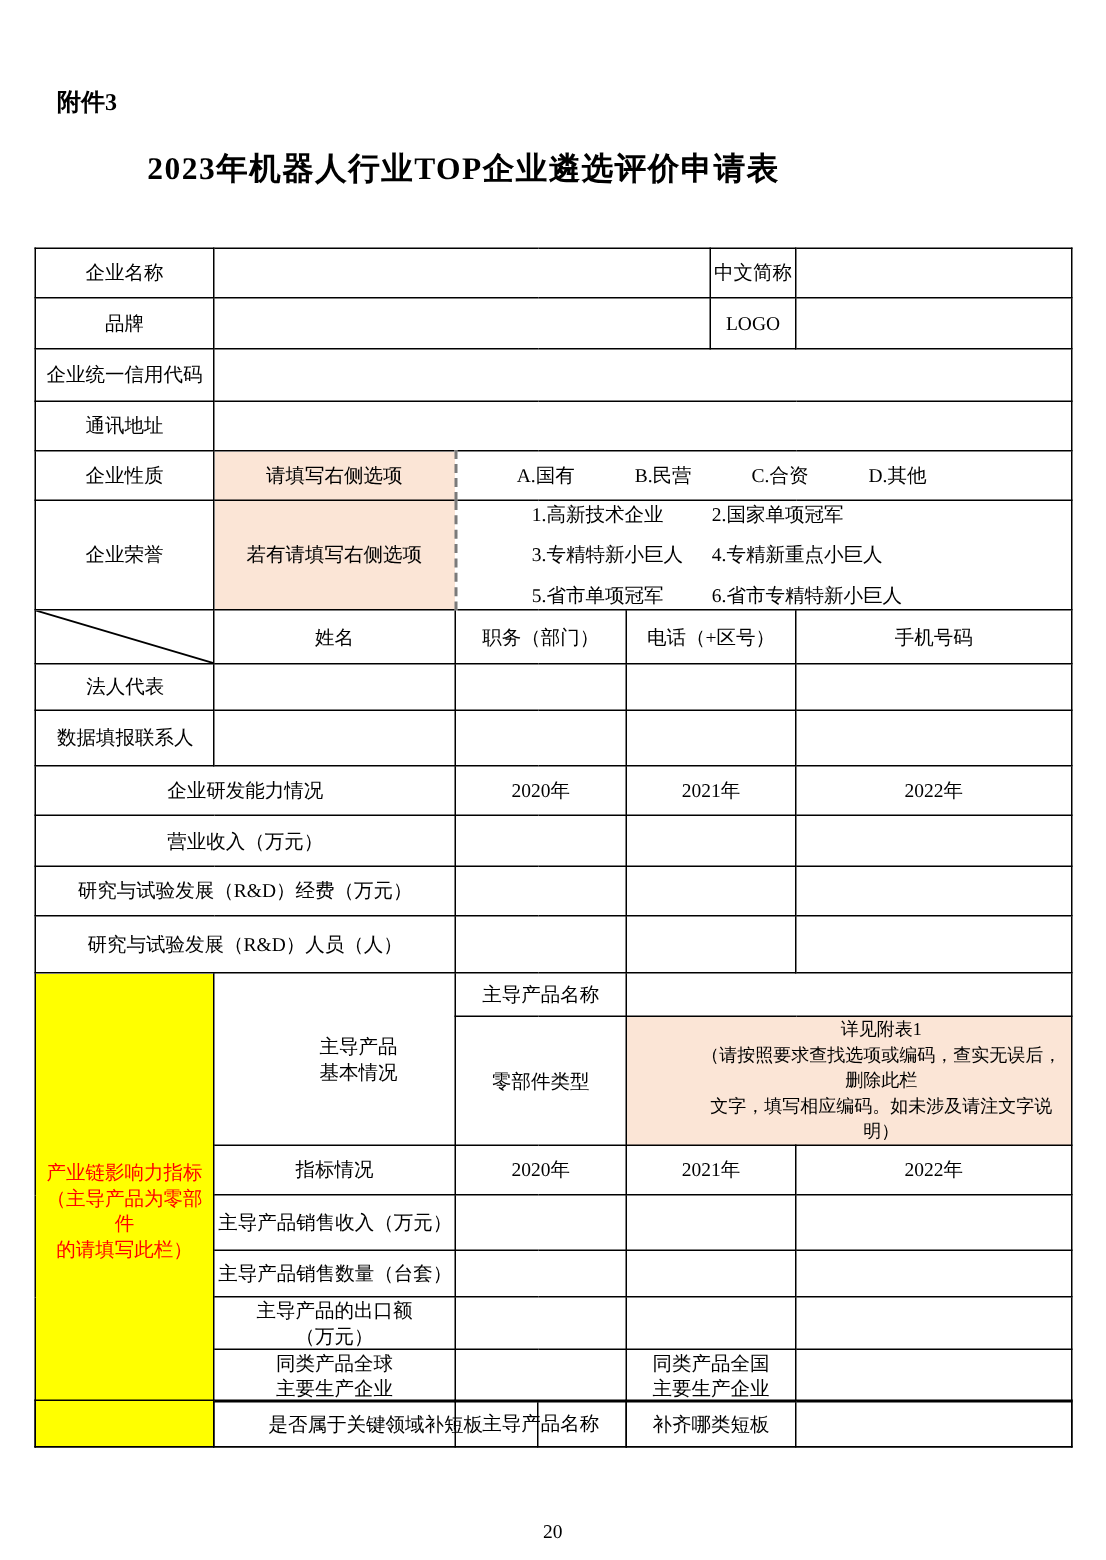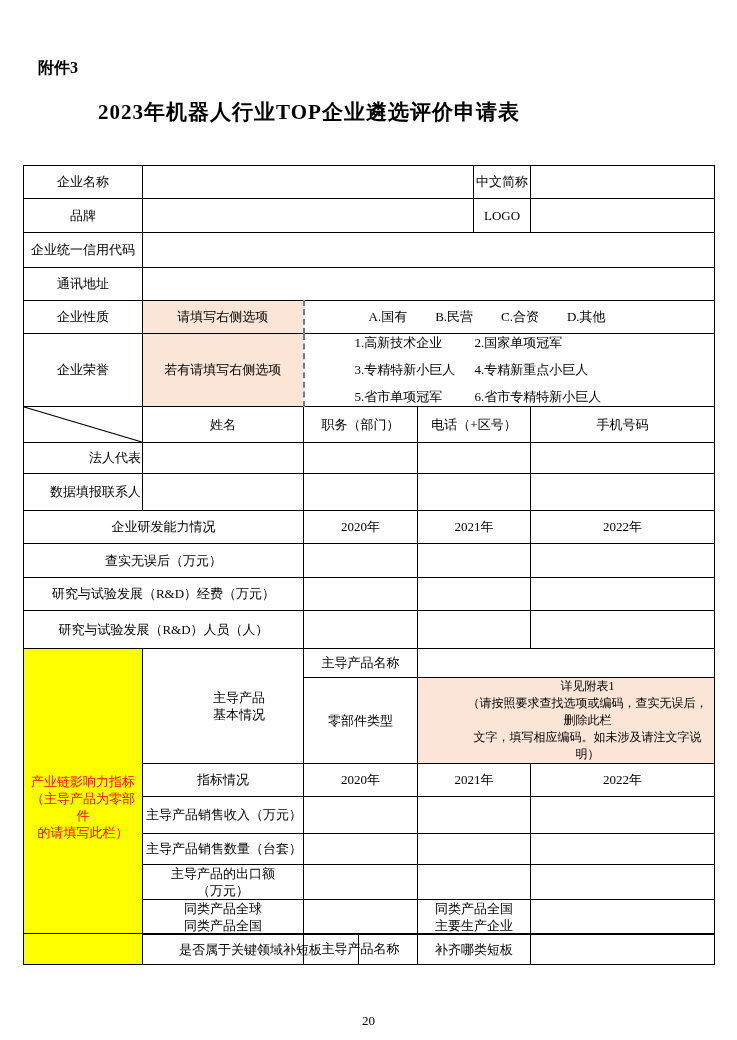--- a/index.html
+++ b/index.html
@@ -8,29 +8,29 @@
     font-family:"Liberation Serif","DejaVu Serif",serif;color:#000;
     -webkit-font-smoothing:antialiased;
   }
   .attachment{position:absolute;left:38px;top:58px;font-size:16px;font-weight:bold;font-family:Liberation Serif, serif;}
   .doc-title{position:absolute;left:0;top:98px;width:618px;text-align:center;
     font-size:21px;font-weight:bold;letter-spacing:1px;}
   .tblA{position:absolute;left:23px;top:165px;width:691px;border-collapse:collapse;table-layout:fixed;}
   .tblB{position:absolute;left:23px;top:933px;width:691px;border-collapse:collapse;table-layout:fixed;}
   td{border:1px solid #000;font-size:13px;text-align:center;vertical-align:middle;
      padding:0 1px;overflow:hidden;}
-  .left{text-align:right;padding-left:2px;}
+  .left{text-align:center;padding-left:2px;}
   .peach{background:var(--peach,#FBE5D6);}
   .yellow{background:var(--yellow,#FFFF00);}
   .redtext{color:var(--red-text,#FF0000);}
   .dashR{border-right:2px dashed #7a7a7a;}
   .multiline{white-space:pre-line;line-height:17px;}
   .bold{font-weight:normal;padding-left:33px;}
   .note{font-size:12px;line-height:17px;padding-left:44px;}
-  .opt-flex{display:flex;align-items:center;gap:28px;padding-left:63px;}
+  .opt-flex{display:flex;align-items:center;gap:40px;padding-left:39px;}
   .opt-grid{display:grid;grid-template-columns:120px auto;row-gap:9px;column-gap:0;
     padding-left:49px;text-align:left;justify-content:start;}
   .diag-cell{position:relative;padding:0;}
   .diag-cell svg{position:absolute;left:0;top:0;width:100%;height:100%;display:block;}
   .pagenum{position:absolute;left:0;top:993px;width:737px;text-align:center;font-size:13px;margin-top:20px;}
 </style>
 </head>
 <body>
 
 <div class="attachment">附件3</div>
@@ -129,21 +129,21 @@
   </tr>
 
   <tr style="height:33px">
     <td colspan="2">企业研发能力情况</td>
     <td colspan="2">2020年</td>
     <td colspan="2">2021年</td>
     <td>2022年</td>
   </tr>
 
   <tr style="height:34px">
-    <td colspan="2">查实无误后（万元）</td>
+    <td colspan="2">营业收入（万元）</td>
     <td colspan="2"></td>
     <td colspan="2"></td>
     <td></td>
   </tr>
 
   <tr style="height:33px">
     <td colspan="2">研究与试验发展（R&amp;D）经费（万元）</td>
     <td colspan="2"></td>
     <td colspan="2"></td>
     <td></td>
@@ -197,21 +197,21 @@
   <tr style="height:35px">
     <td class="multiline">主导产品的出口额
 （万元）</td>
     <td colspan="2"></td>
     <td colspan="2"></td>
     <td></td>
   </tr>
 
   <tr style="height:34px">
     <td class="multiline">同类产品全球
-同类产品全国</td>
+主要生产企业</td>
     <td colspan="2"></td>
     <td colspan="2" class="multiline">同类产品全国
 主要生产企业</td>
     <td></td>
   </tr>
 
   <tr style="height:30px">
     <td colspan="2">是否属于关键领域补短板</td>
     <td></td>
     <td colspan="2">补齐哪类短板</td>

